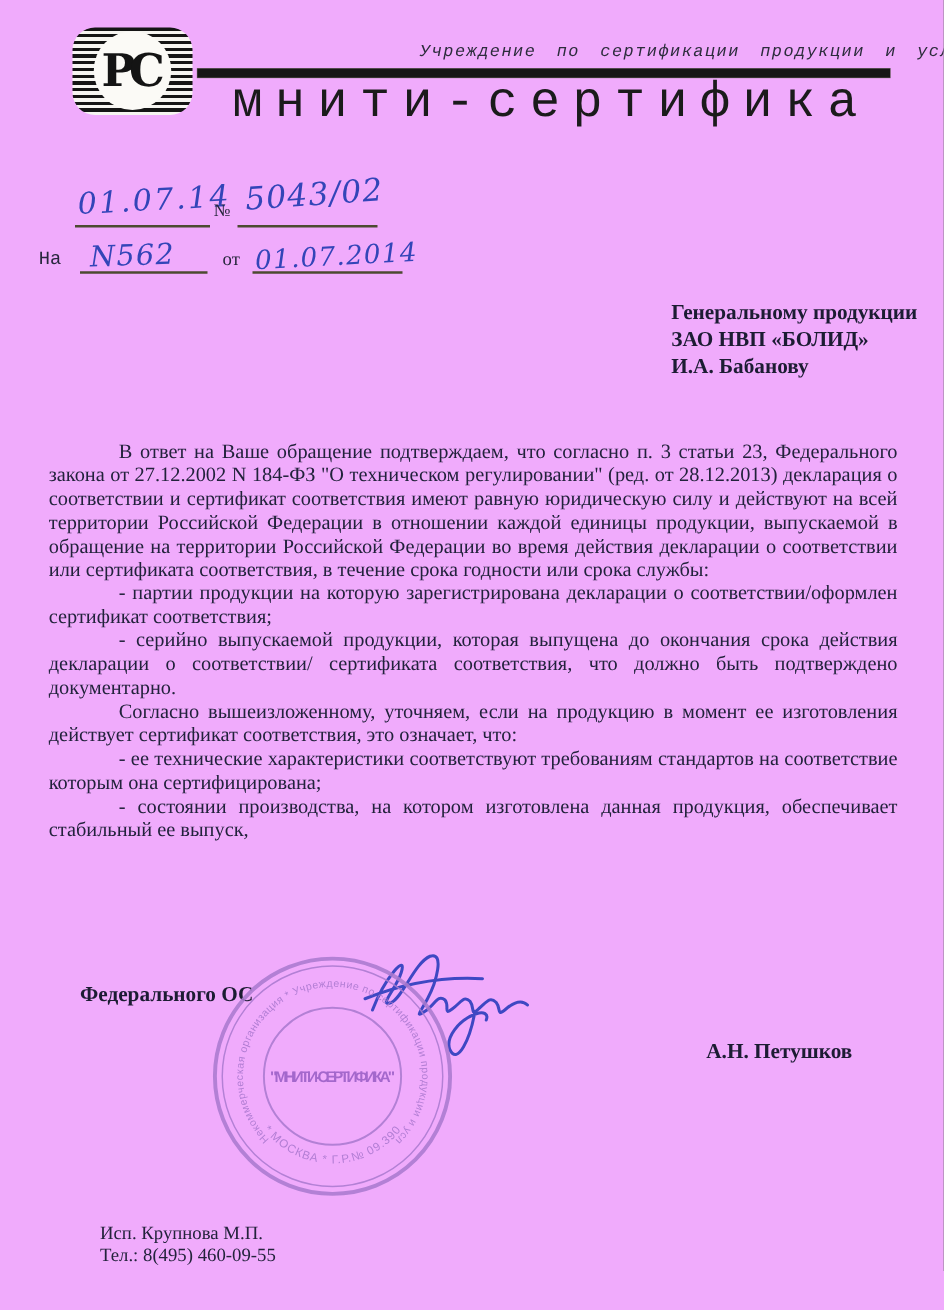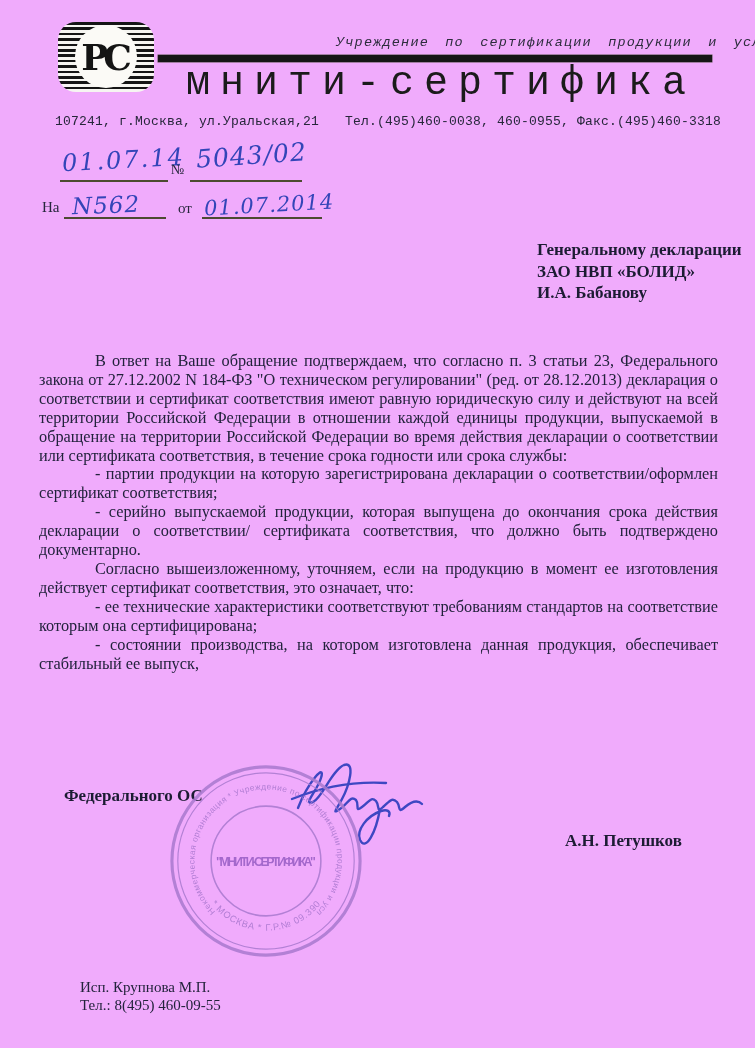--- a/index.html
+++ b/index.html
@@ -51,21 +51,21 @@
   .hand {
     font-family:"DejaVu Serif", serif; font-style:italic;
     color:#3345b8; white-space:nowrap;
   }
   .ref-date     { position:absolute; left:62px;  top:146px; font-size:24px; letter-spacing:2px; transform:rotate(-3deg); }
   .ref-number   { position:absolute; left:196px; top:141px; font-size:25px; letter-spacing:1px; transform:rotate(-4deg); }
   .ref-na-value { position:absolute; left:72px;  top:192px; font-size:23px; letter-spacing:1px; transform:rotate(-2deg); }
   .ref-ot-value { position:absolute; left:204px; top:193px; font-size:21px; letter-spacing:1px; transform:rotate(-3deg); }
   .ref-label { position:absolute; font-size:15px; color:#27273d; font-family:"Liberation Serif", serif; }
   .lbl-no { left:171px; top:162px; font-size:14px; }
-  .lbl-na { left:42px;  top:199px; }
+  .lbl-na { left:31px;  top:199px;font-family:Liberation Mono, monospace; }
   .lbl-ot { left:178px; top:200px; }
   .ref-line { position:absolute; height:0; border-bottom:2px solid #4c4a30; }
   .line1 { left:60px;  top:180px; width:108px; }
   .line2 { left:190px; top:180px; width:112px; }
   .line3 { left:64px;  top:217px; width:102px; }
   .line4 { left:202px; top:217px; width:120px; }
   
   .addressee {
     position:absolute; left:537px; top:239px;
     font-weight:bold; font-size:17px; line-height:21.5px; color:#1c1c33;
@@ -95,39 +95,36 @@
 <div class="page">
 
   <div class="logo">
     <div class="logo-circle">
       <span class="logo-letters">РС</span>
     </div>
   </div>
   <div class="tagline">Учреждение по сертификации продукции и услуг</div>
   <div class="header-rule"></div>
   <div class="org-title">мнити-сертифика</div>
-  <div class="address-line">
-    <span>107241, г.Москва, ул.Уральская,21</span><span class="gap"></span><span>Тел.(495)460-0038, 460-0955, Факс.(495)460-3318</span>
-  </div>
 
   <div class="hand ref-date">01.07.14</div>
   <div class="ref-label lbl-no">№</div>
   <div class="hand ref-number">5043/02</div>
   <div class="ref-line line1"></div>
   <div class="ref-line line2"></div>
 
   <div class="ref-label lbl-na">На</div>
   <div class="hand ref-na-value">N562</div>
   <div class="ref-label lbl-ot">от</div>
   <div class="hand ref-ot-value">01.07.2014</div>
   <div class="ref-line line3"></div>
   <div class="ref-line line4"></div>
 
   <div class="addressee">
-    <div>Генеральному декларации</div>
+    <div>Генеральному продукции</div>
     <div>ЗАО НВП «БОЛИД»</div>
     <div>И.А. Бабанову</div>
   </div>
 
   <div class="body-text">
     <p>В ответ на Ваше обращение подтверждаем, что согласно п. 3 статьи 23, Федерального закона от 27.12.2002 N 184-ФЗ "О техническом регулировании" (ред. от 28.12.2013) декларация о соответствии и сертификат соответствия имеют равную юридическую силу и действуют на всей территории Российской Федерации в отношении каждой единицы продукции, выпускаемой в обращение на территории Российской Федерации во время действия декларации о соответствии или сертификата соответствия, в течение срока годности или срока службы:</p>
     <p>- партии продукции на которую зарегистрирована декларации о соответствии/оформлен сертификат соответствия;</p>
     <p>- серийно выпускаемой продукции, которая выпущена до окончания срока действия декларации о соответствии/ сертификата соответствия, что должно быть подтверждено документарно.</p>
     <p>Согласно вышеизложенному, уточняем, если на продукцию в момент ее изготовления действует сертификат соответствия, это означает, что:</p>
     <p>- ее технические характеристики соответствуют требованиям стандартов на соответствие которым она сертифицирована;</p>

